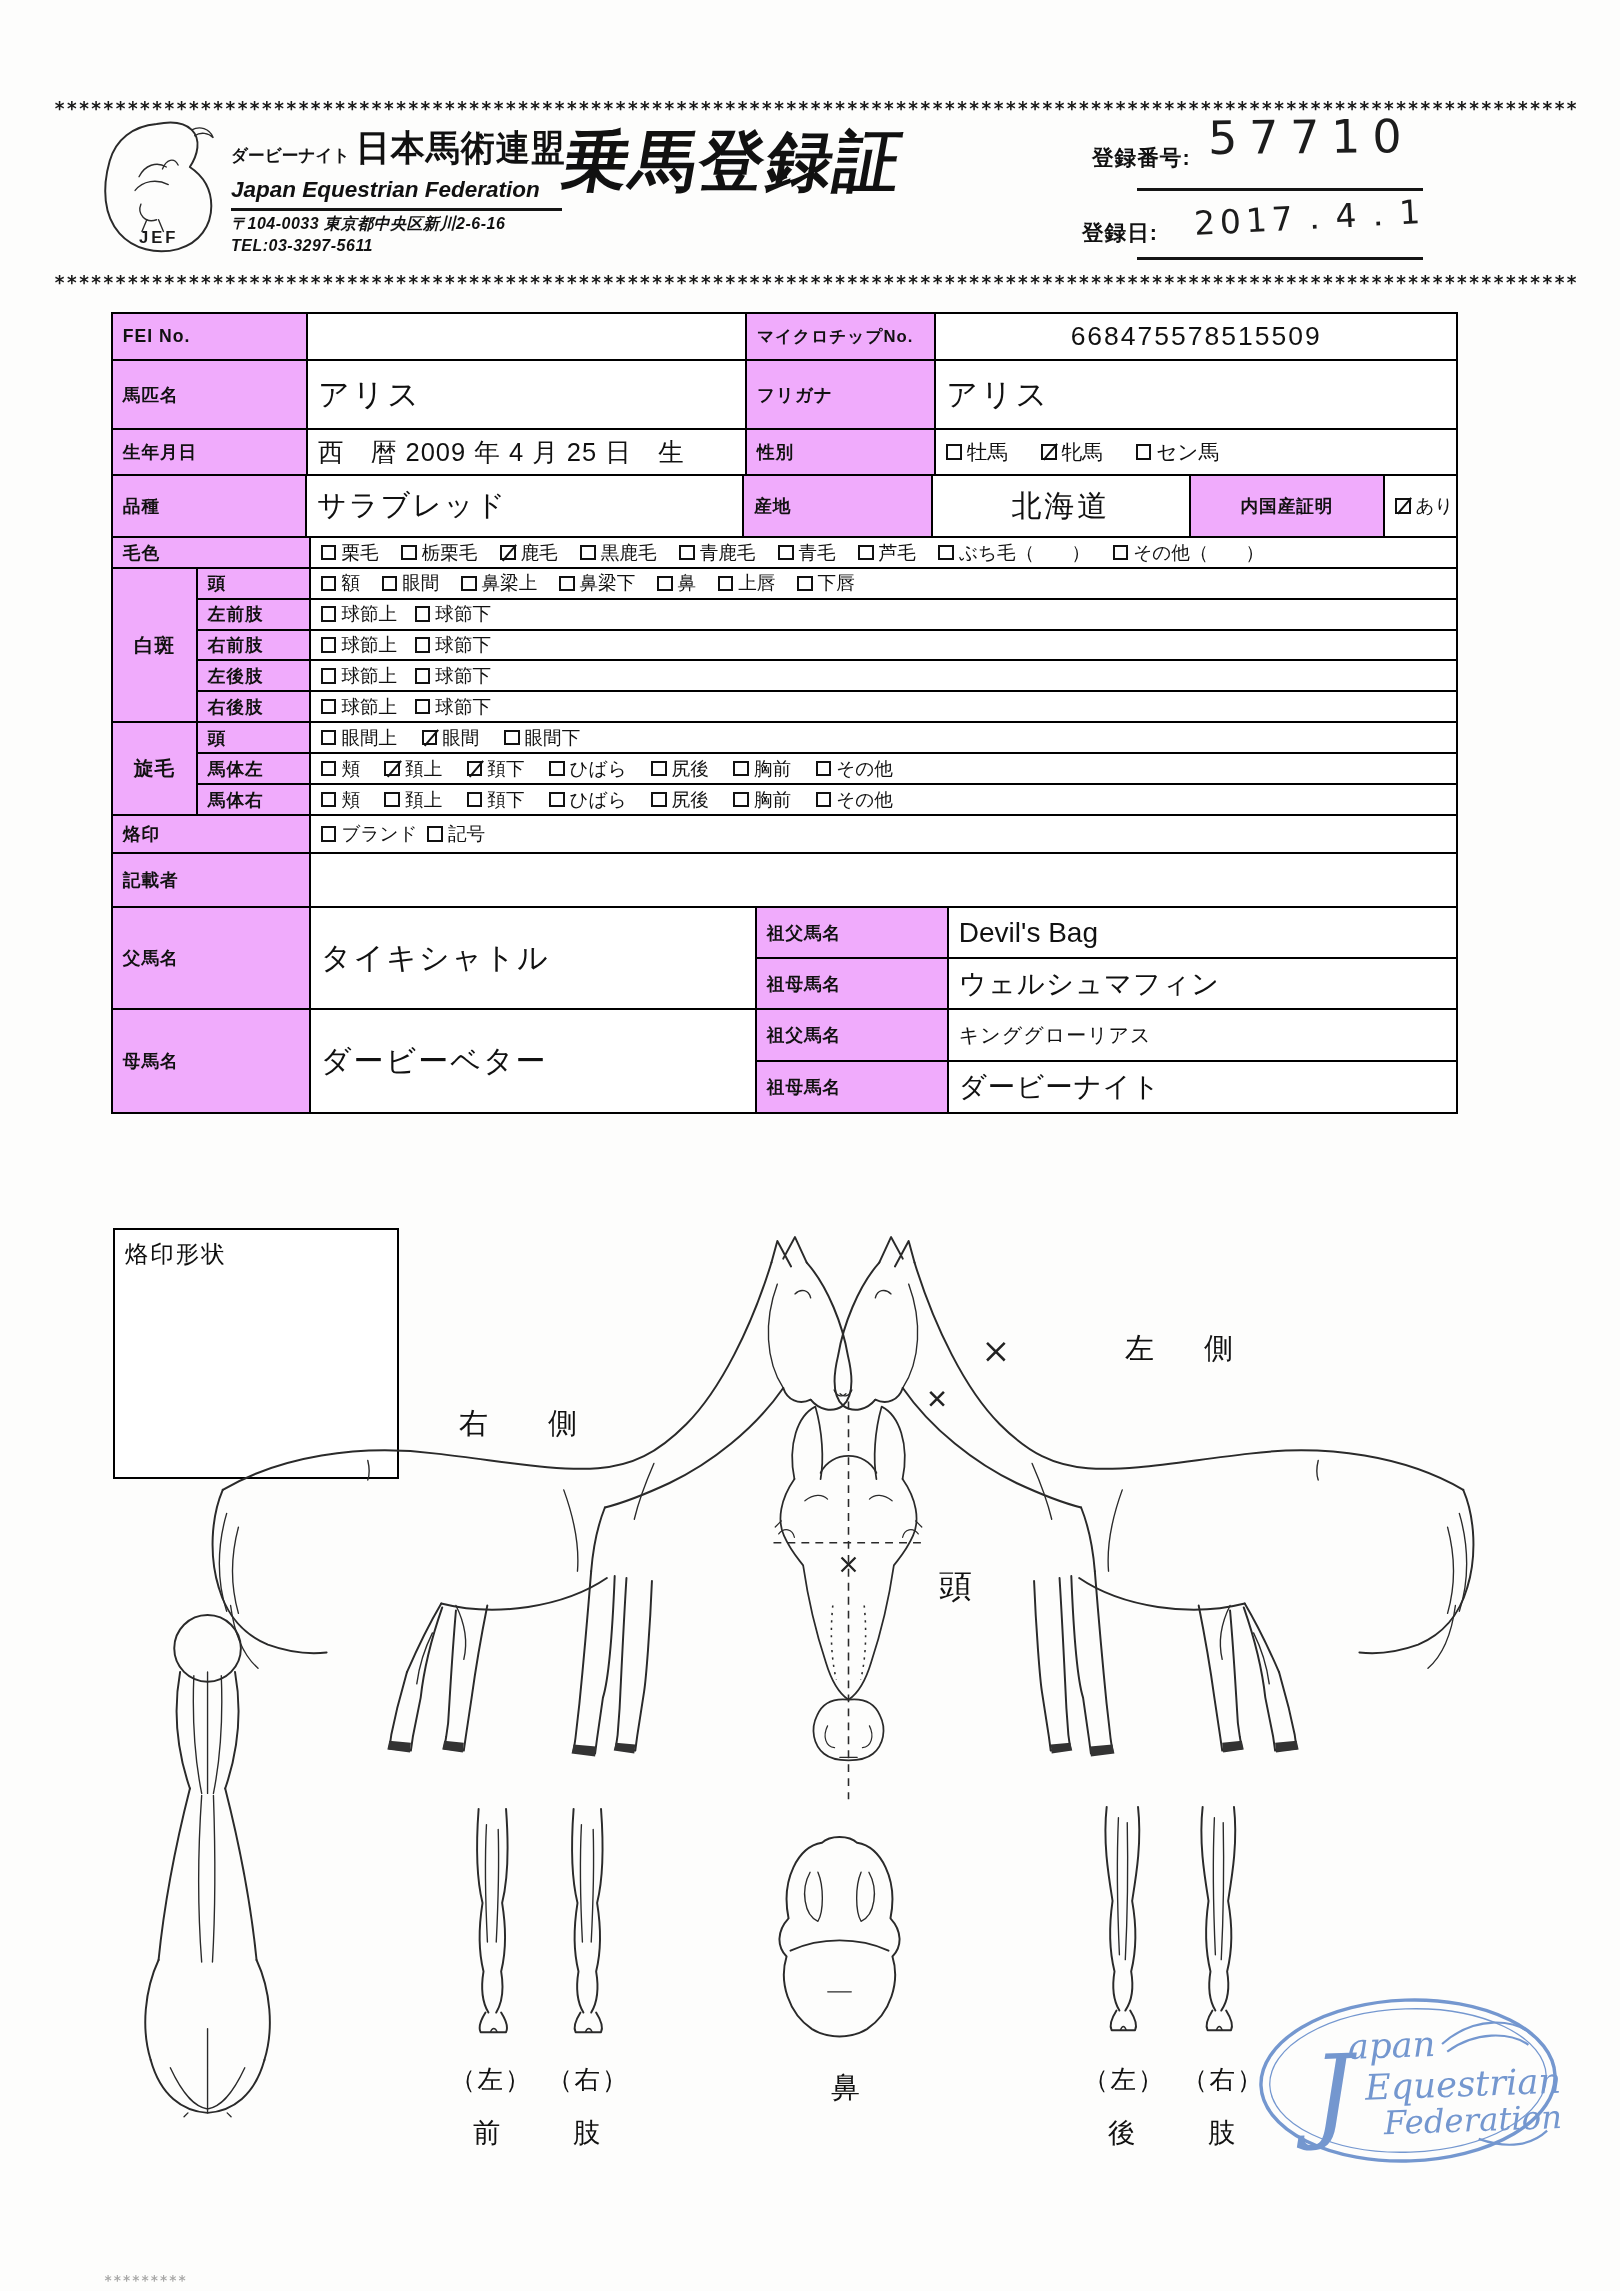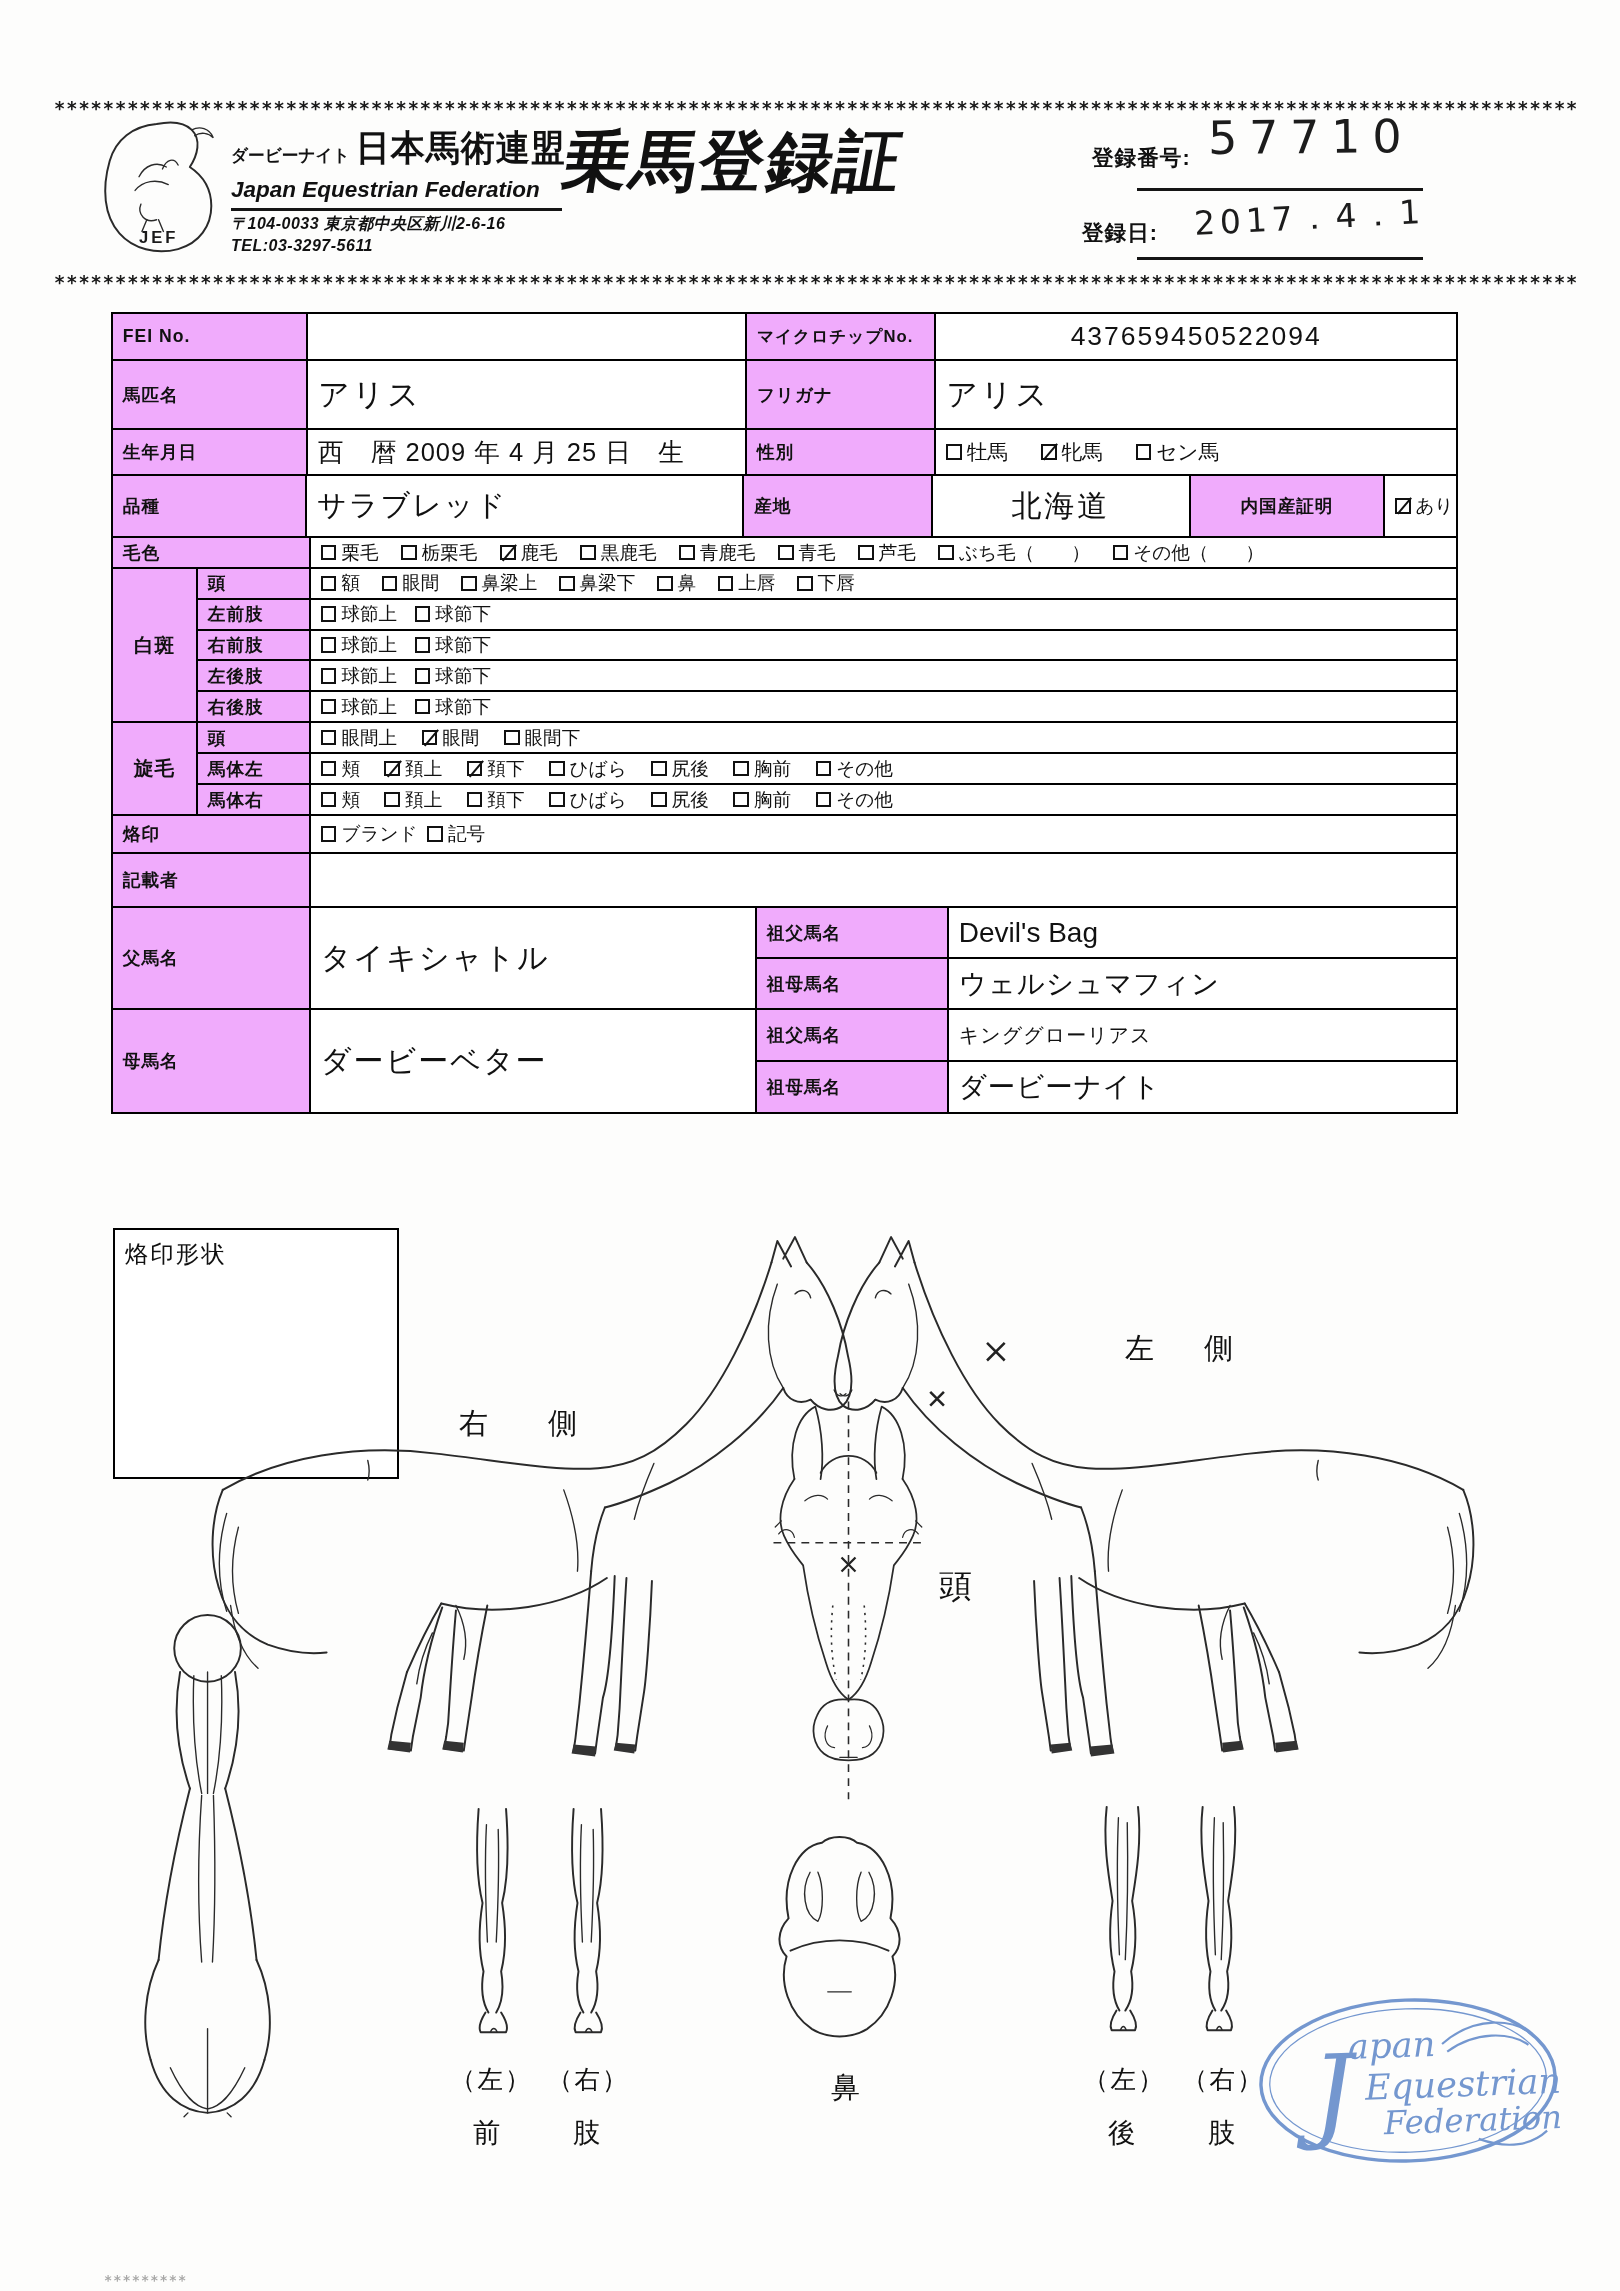--- a/index.html
+++ b/index.html
@@ -112,21 +112,21 @@
   <div class="reg-label" style="left:1082px;top:218px">登録日:</div>
   <div class="hand date">2017．4．1</div>
   <div class="uline" style="top:257px"></div>
 
   <div class="tbl">
 
     <div class="trow" style="height:47px">
       <div class="cell glab w202">FEI No.</div>
       <div class="cell w455"></div>
       <div class="cell glab w178" style="font-size:16.7px">マイクロチップNo.</div>
-      <div class="cell last w539 center val-med">437659450522094</div>
+      <div class="cell last w539 center val-med">668475578515509</div>
     </div>
 
     <div class="trow" style="height:69px">
       <div class="cell glab w202">馬匹名</div>
       <div class="cell w455 val-big">アリス</div>
       <div class="cell glab w178">フリガナ</div>
       <div class="cell last w539 val-big">アリス</div>
     </div>
 
     <div class="trow" style="height:46px">

